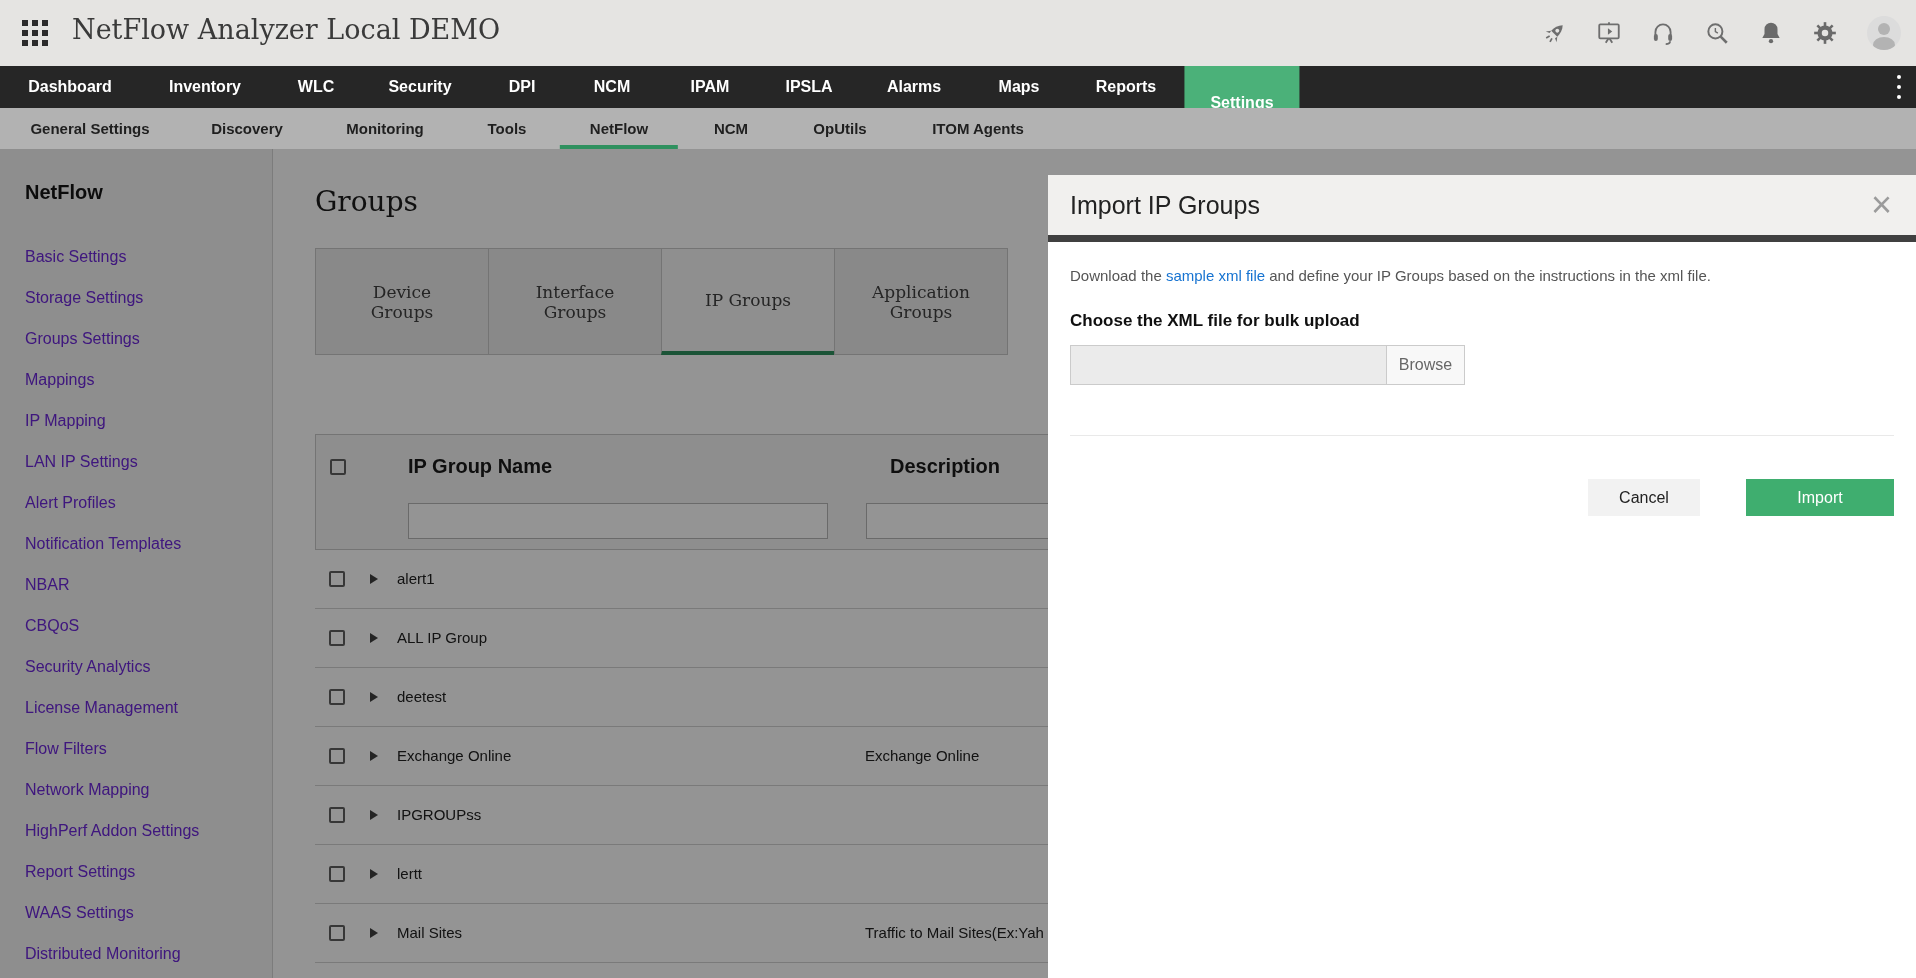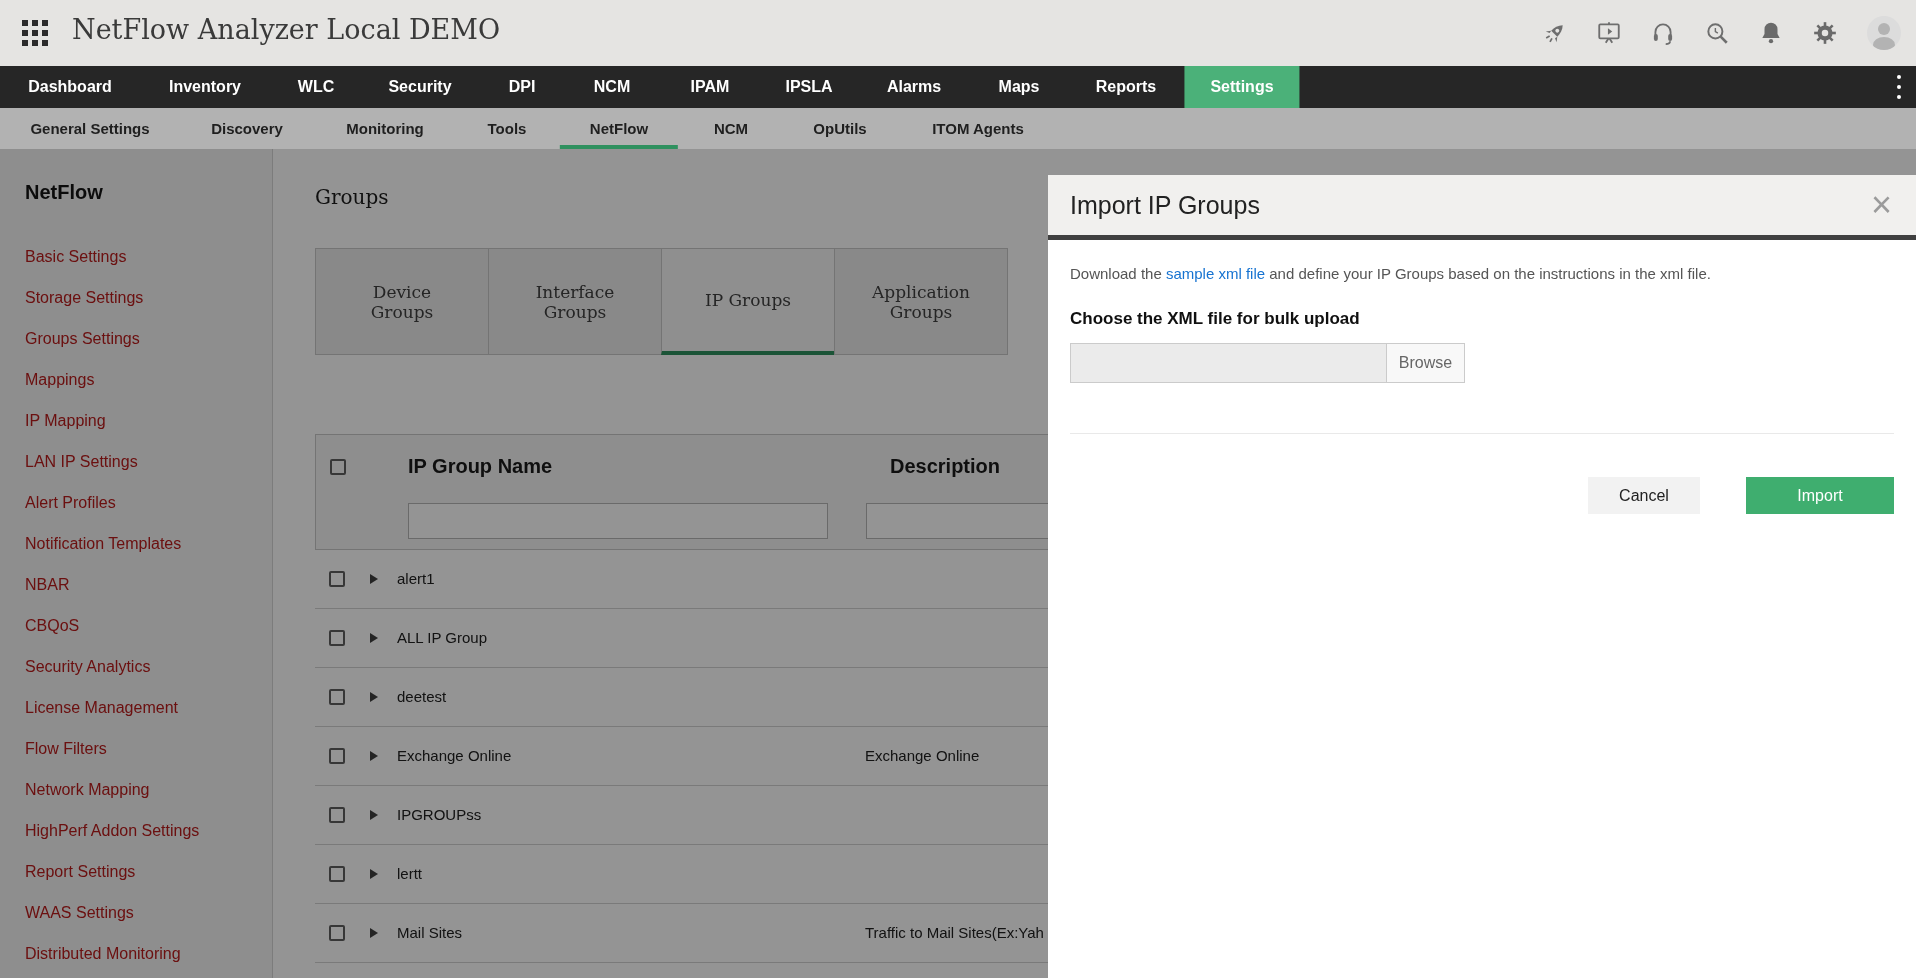--- a/index.html
+++ b/index.html
@@ -12,41 +12,41 @@
   .grid-icon{position:absolute;left:22px;top:20px;width:26px;height:26px;cursor:pointer;}
   .app-title{position:absolute;left:72px;top:14px;font-size:27px;color:#3a3a3a;white-space:nowrap;}
   .topbar-icons{position:absolute;right:14px;top:0;height:66px;display:flex;align-items:center;gap:28px;}
   .tb-icon{width:26px;height:26px;color:#6e6e6e;}
   .avatar{width:36px;height:36px;}
 
   
   .navbar{position:absolute;left:0;top:66px;width:1916px;height:42px;background:#262626;}
   .nav-item{position:absolute;top:0;height:42px;line-height:42px;color:#fff;font-size:16px;
             font-weight:600;transform:translateX(-50%);padding:0 12px;white-space:nowrap;cursor:pointer;}
-  .nav-item.active{background:#4bb179;padding:0 26px;}
+  .nav-item.active{background:#4bb179;padding:16px 26px;}
   .nav-dots{position:absolute;right:10px;top:9px;width:14px;height:24px;display:flex;flex-direction:column;
             align-items:center;justify-content:space-between;cursor:pointer;}
   .nav-dots i{width:4px;height:4px;border-radius:50%;background:#fff;}
 
   
   .subnav{position:absolute;left:0;top:108px;width:1916px;height:41px;background:#b2b2b2;}
   .subnav-item{position:absolute;top:0;height:41px;line-height:41px;font-size:15px;font-weight:700;
                color:#1f1f1f;transform:translateX(-50%);padding:0 30px;white-space:nowrap;cursor:pointer;}
   .subnav-item.active::after{content:"";position:absolute;left:0;right:0;bottom:0;height:4px;background:#2f915f;}
 
   
   .sidebar{position:absolute;left:0;top:149px;width:272px;height:829px;background:#f4f4f4;
            border-right:1px solid #d6d6d6;}
   .sidebar-heading{position:absolute;left:25px;top:32px;font-size:20px;font-weight:700;color:#141414;}
   .sidebar-items{position:absolute;left:25px;top:96px;display:flex;flex-direction:column;gap:18px;}
-  .sidebar-item{font-size:16px;color:#b91c1c;height:23px;line-height:23px;cursor:pointer;white-space:nowrap;}
+  .sidebar-item{font-size:16px;color:#6d28d9;height:23px;line-height:23px;cursor:pointer;white-space:nowrap;}
 
   
   .content{position:absolute;left:273px;top:149px;right:0;bottom:0;background:#fff;overflow:hidden;}
-  .groups-title{position:absolute;left:42px;top:36px;font-size:20px;color:#1d1d1d;}
+  .groups-title{position:absolute;left:42px;top:36px;font-size:28px;color:#1d1d1d;}
   .tabs{position:absolute;left:42px;top:99px;display:flex;}
   .tab{width:174px;height:107px;display:flex;align-items:center;justify-content:center;text-align:center;
        font-family:"DejaVu Serif",serif;font-size:17px;color:#404040;background:#ececec;
        border:1px solid #c9c9c9;margin-left:-1px;box-sizing:border-box;padding:0 26px;cursor:pointer;}
   .tab:first-child{margin-left:0;}
   .tab.active{background:#f7f7f7;border-bottom:4px solid #2f915f;}
   .note{position:absolute;left:42px;top:241px;font-size:15px;color:#5c5c5c;white-space:nowrap;}
 
   .table-head{position:absolute;left:42px;top:285px;width:1240px;height:116px;background:#f5f5f5;
               border:1px solid #c8c8c8;box-sizing:border-box;}
@@ -67,21 +67,21 @@
   .caret{position:absolute;left:55px;top:24px;width:0;height:0;border-left:8px solid #3f3f3f;
          border-top:5px solid transparent;border-bottom:5px solid transparent;cursor:pointer;}
   .row-name{position:absolute;left:82px;top:0;line-height:58px;font-size:15px;color:#212121;white-space:nowrap;}
   .row-desc{position:absolute;left:550px;top:0;line-height:58px;font-size:15px;color:#212121;white-space:nowrap;}
 
   
   .dim{position:absolute;left:0;top:149px;right:0;bottom:0;background:rgba(0,0,0,0.42);z-index:40;}
 
   
   .modal{position:absolute;left:1048px;top:175px;right:0;bottom:0;background:#fff;z-index:60;}
-  .modal-head{position:relative;height:60px;background:#f1f0ee;border-bottom:5px solid #404040;}
+  .modal-head{position:relative;height:60px;background:#f1f0ee;border-bottom:7px solid #404040;}
   .modal-title{position:absolute;left:22px;top:0;line-height:60px;font-size:25px;color:#222;}
   .modal-close{position:absolute;right:24px;top:6px;font-size:36px;color:#9b9b9b;font-weight:300;
                cursor:pointer;line-height:48px;}
   .m-intro{margin:25px 22px 0;font-size:15px;color:#555;}
   .m-link{color:#1673d1;cursor:pointer;text-decoration:none;}
   .m-choose{margin:27px 22px 0;font-size:17px;font-weight:700;color:#101010;}
   .file-row{margin:14px 22px 0;display:flex;align-items:stretch;}
   .file-field{width:317px;height:40px;background:#ebebeb;border:1px solid #cbcbcb;box-sizing:border-box;cursor:pointer;}
   .browse-btn{width:79px;height:40px;background:#f8f8f8;border:1px solid #cbcbcb;box-sizing:border-box;
               margin-left:-1px;color:#666;font-size:16px;display:flex;align-items:center;

